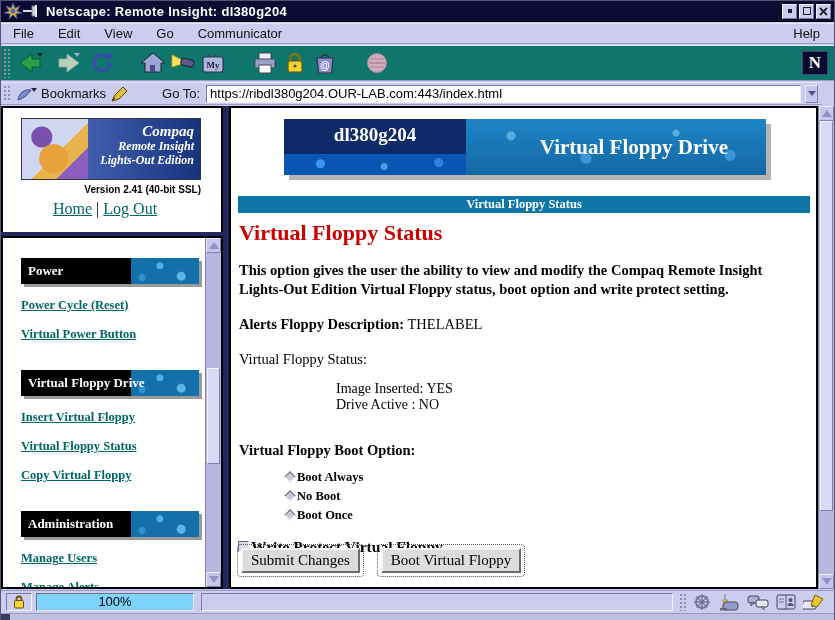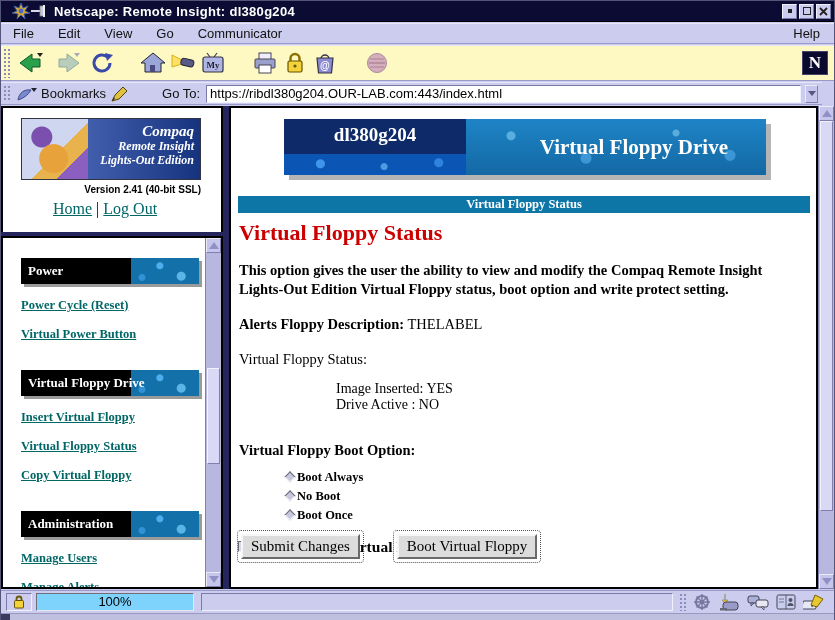--- a/index.html
+++ b/index.html
@@ -8,21 +8,20 @@
     position:relative; width:835px; height:620px;
     background:#ccccee;
     font-family:"Liberation Sans", sans-serif;
     border:1px solid #55557a;
   }
   
   .titlebar {
     position:absolute; top:0; left:0; right:0; height:21px;
     background:#0b0b33; display:flex; align-items:center;
     border-bottom:1px solid #000;
-    padding-left:8px;
   }
   .titlebar .wicon { width:18px; height:16px; margin-left:3px; flex:0 0 auto; }
   .titlebar .pin { width:16px; height:14px; margin-left:1px; flex:0 0 auto; }
   .title-text { color:#fff; font-weight:bold; font-size:13px; margin-left:7px; letter-spacing:.3px; white-space:nowrap; }
   .win-btns { margin-left:auto; display:flex; gap:2px; margin-right:3px; }
   .win-btn {
     width:15px; height:15px; background:#ccccee;
     border:1px solid; border-color:#f0f0ff #7a7aa8 #7a7aa8 #f0f0ff;
     display:flex; align-items:center; justify-content:center;
   }
@@ -33,21 +32,21 @@
     position:absolute; top:22px; left:0; right:0; height:21px;
     display:flex; align-items:center; font-size:13px; color:#111;
     border-top:1px solid #e6e6f8; border-bottom:1px solid #9a9ac8;
     background:#ccccee; padding:0 12px;
   }
   .menu-item { margin-right:24px; cursor:default; }
   .menu-help { margin-left:auto; margin-right:2px; }
   
   .toolbar {
     position:absolute; top:44px; left:0; right:0; height:36px;
-    display:flex; align-items:center; background:#fef9c3;
+    display:flex; align-items:center; background:#0f766e;
     border-top:1px solid #e6e6f8; border-bottom:1px solid #9a9ac8;
   }
   .grip {
     width:7px; align-self:stretch; margin:2px 2px;
     background-image:radial-gradient(#8c8cb8 32%, transparent 34%);
     background-size:4px 4px;
   }
   .tool-btn { width:30px; height:28px; display:flex; align-items:center; justify-content:center; position:relative; }
   .tool-btn svg { width:26px; height:24px; }
   .n-logo {
@@ -185,21 +184,21 @@
     transform:rotate(45deg); margin-right:3px;
     border:1.5px solid; border-color:#6a6a7a #f0f0f6 #f0f0f6 #6a6a7a;
   }
   .radio-row span { font-family:"Liberation Serif", serif; font-weight:bold; font-size:12.5px; }
   .wp-row { margin:16px 0 0 2px; display:flex; align-items:center; }
   .wp-check {
     width:11px; height:11px; background:#d8d8e6; flex:0 0 auto; margin-right:2px;
     border:1.5px solid; border-color:#6a6a7a #f0f0f6 #f0f0f6 #6a6a7a;
   }
   .wp-row span { font-family:"Liberation Serif", serif; font-weight:bold; font-size:15.5px; }
-  .btn-row { position:absolute; bottom:24px; left:6px; display:flex;gap:16px; }
+  .btn-row { position:absolute; bottom:10px; left:6px; display:flex; }
   .form-btn-wrap { border:1px dotted #555; border-radius:4px; padding:3px; margin-right:13px; }
   .form-btn {
     font-family:"Liberation Serif", serif; font-size:15px; color:#000; background:#dcdcdc;
     border:2px solid; border-color:#f6f6f6 #6a6a6a #6a6a6a #f6f6f6; padding:2px 8px; cursor:pointer;
   }
   
   .statusbar {
     position:absolute; top:589px; left:0; right:0; height:22px;
     display:flex; align-items:center; background:#ccccee;
     border-top:1px solid #9a9ac8;

